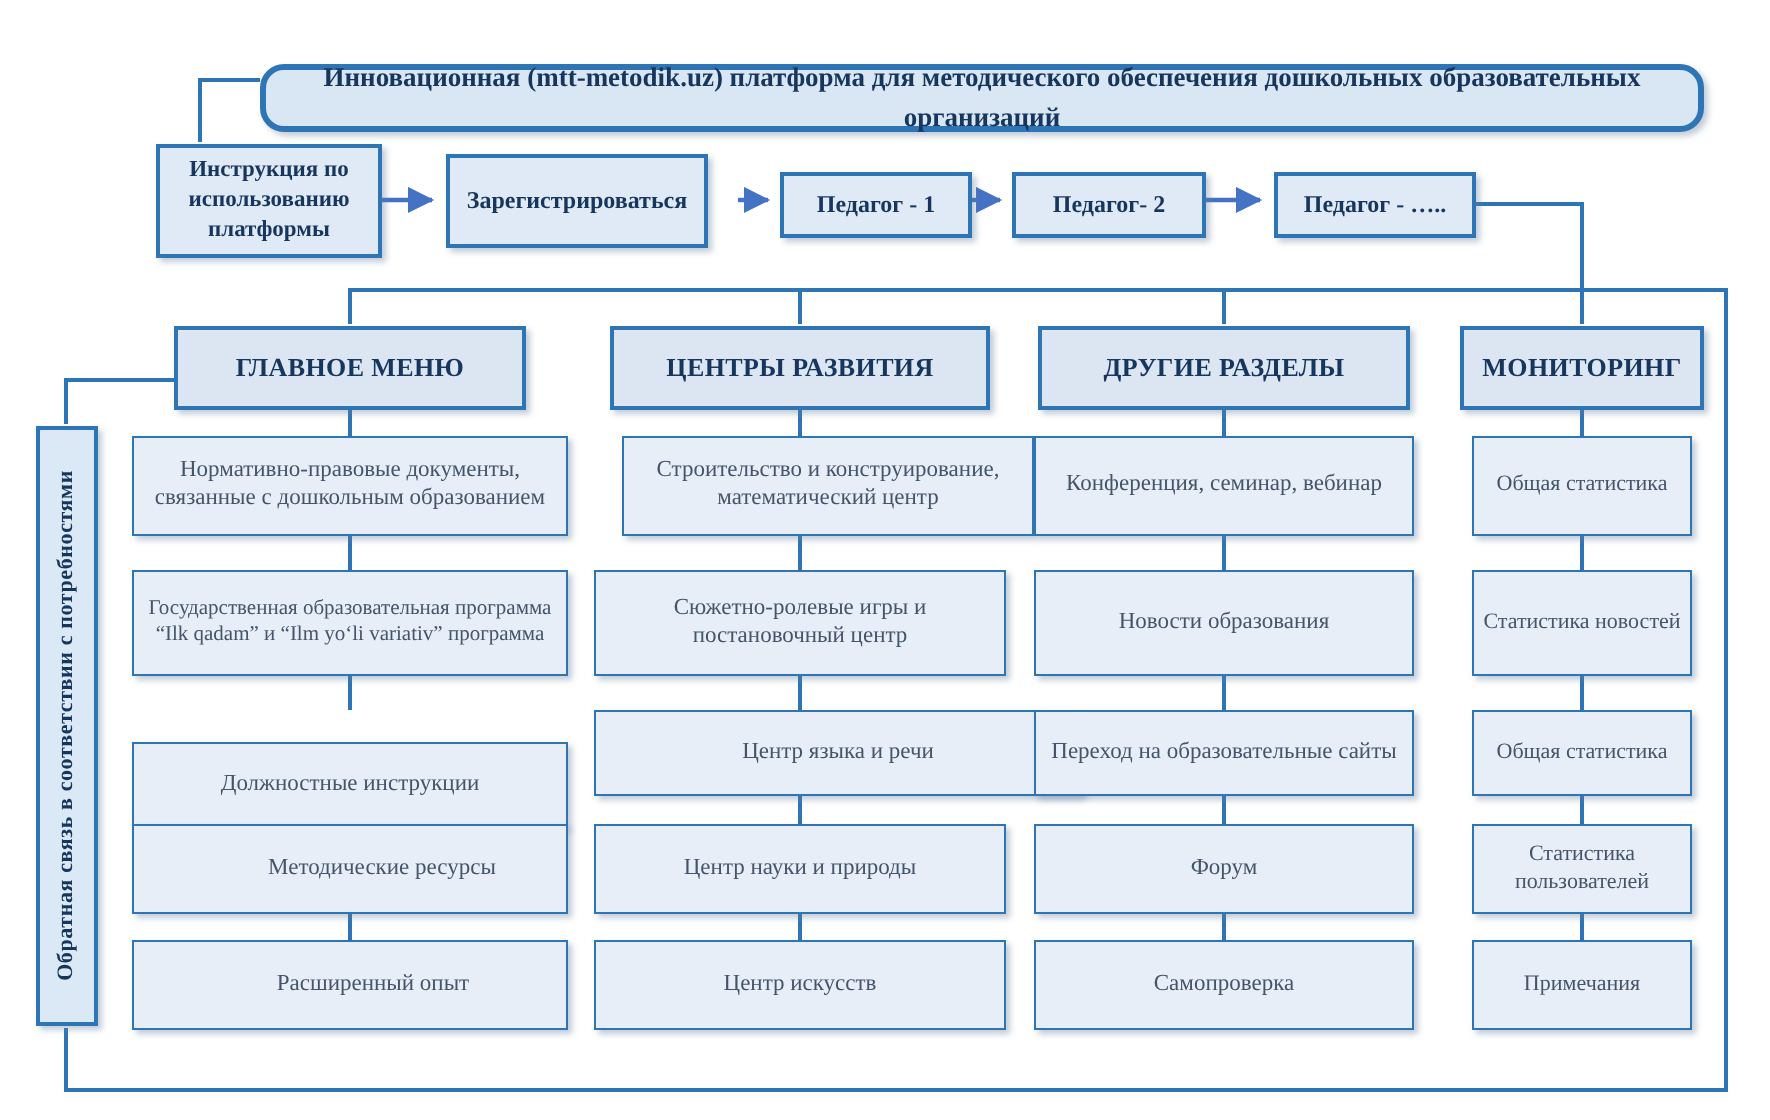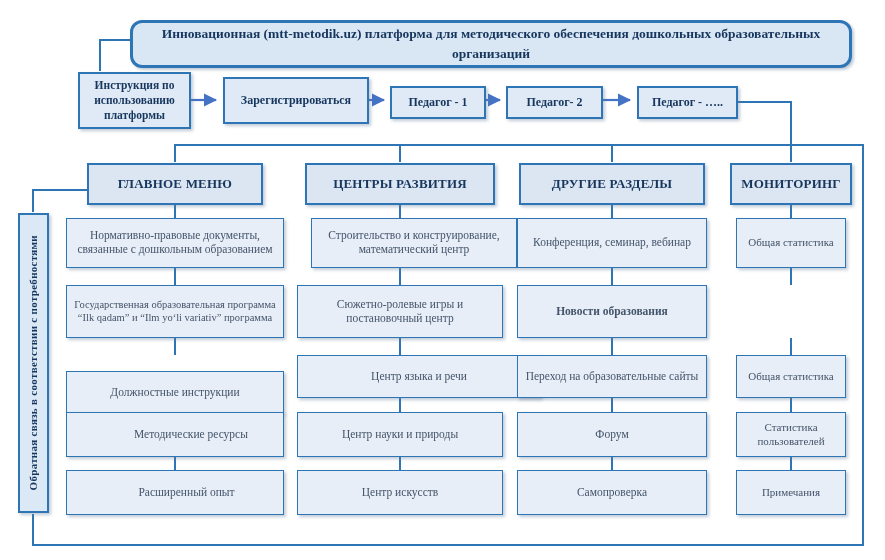--- a/index.html
+++ b/index.html
@@ -72,24 +72,24 @@
     <path class="ln" d="M791 338 V355"></path>
       <path class="ln" d="M791 398 V412"></path>
     <path class="ln" d="M791 457 V470"></path>
 
     <path class="ar" d="M191 100 H216"></path>
     <path class="ar" d="M369 100 H384"></path>
     <path class="ar" d="M486 100 H500"></path>
     <path class="ar" d="M603 100 H630"></path>
   </svg>
 
-  <div class="box title" style="left:130px;top:20px;width:722px;height:48px;font-family:Liberation Serif, serif;">Инновационная (mtt-metodik.uz) платформа для методического обеспечения дошкольных образовательных организаций</div>
+  <div class="box title" style="left:130px;top:32px;width:722px;height:34px;font-family:Liberation Serif, serif;">Инновационная (mtt-metodik.uz) платформа для методического обеспечения дошкольных образовательных организаций</div>
 
   <div class="box flowbox instr" style="left:78px;top:72px;width:113px;height:57px;">Инструкция по использованию платформы</div>
-  <div class="box flowbox" style="left:223px;top:77px;width:146px;height:47px;text-align:center;">Зарегистрироваться</div>
+  <div class="box flowbox" style="left:223px;top:77px;width:131px;height:47px;text-align:center;">Зарегистрироваться</div>
   <div class="box flowbox" style="left:390px;top:86px;width:96px;height:33px;">Педагог - 1</div>
   <div class="box flowbox" style="left:506px;top:86px;width:97px;height:33px;">Педагог- 2</div>
   <div class="box flowbox" style="left:637px;top:86px;width:101px;height:33px;">Педагог - …..</div>
 
   <div class="box feedback" style="left:18px;top:213px;width:31px;height:300px;">
     <span>Обратная связь в соответствии с потребностями</span>
   </div>
 
   <div class="box header" style="left:305px;top:163px;width:190px;height:42px;">ЦЕНТРЫ РАЗВИТИЯ</div>
   <div class="box header" style="left:87px;top:163px;width:176px;height:42px;">ГЛАВНОЕ МЕНЮ</div>
@@ -102,23 +102,24 @@
   <div class="box item" style="left:66px;top:412px;width:218px;height:45px;padding-left:36px;">Методические ресурсы</div>
   <div class="box item" style="left:66px;top:470px;width:218px;height:45px;padding-left:27px;">Расширенный опыт</div>
 
   <div class="box item" style="left:311px;top:218px;width:206px;height:50px;">Строительство и конструирование, математический центр</div>
   <div class="box item" style="left:297px;top:285px;width:206px;height:53px;">Сюжетно-ролевые игры и постановочный центр</div>
   <div class="box item" style="left:297px;top:355px;width:244px;height:43px;">Центр языка и речи</div>
   <div class="box item" style="left:297px;top:412px;width:206px;height:45px;">Центр науки и природы</div>
   <div class="box item" style="left:297px;top:470px;width:206px;height:45px;">Центр искусств</div>
 
   <div class="box item" style="left:517px;top:218px;width:190px;height:50px;">Конференция, семинар, вебинар</div>
-  <div class="box item" style="left:517px;top:285px;width:190px;height:53px;font-weight:bold;">Новости образования</div>
+  <div class="box item" style="left:517px;top:285px;width:190px;height:53px;">Новости образования</div>
   <div class="box item" style="left:517px;top:355px;width:190px;height:43px;">Переход на образовательные сайты</div>
   <div class="box item" style="left:517px;top:412px;width:190px;height:45px;">Форум</div>
   <div class="box item" style="left:517px;top:470px;width:190px;height:45px;">Самопроверка</div>
 
   <div class="box item c4" style="left:736px;top:218px;width:110px;height:50px;">Общая статистика</div>
+  <div class="box item c4" style="left:736px;top:285px;width:110px;height:53px;">Статистика новостей</div>
   <div class="box item c4" style="left:736px;top:355px;width:110px;height:43px;">Общая статистика</div>
   <div class="box item c4" style="left:736px;top:412px;width:110px;height:45px;">Статистика пользователей</div>
   <div class="box item c4" style="left:736px;top:470px;width:110px;height:45px;">Примечания</div>
 
 </div>
 
 </body></html>

